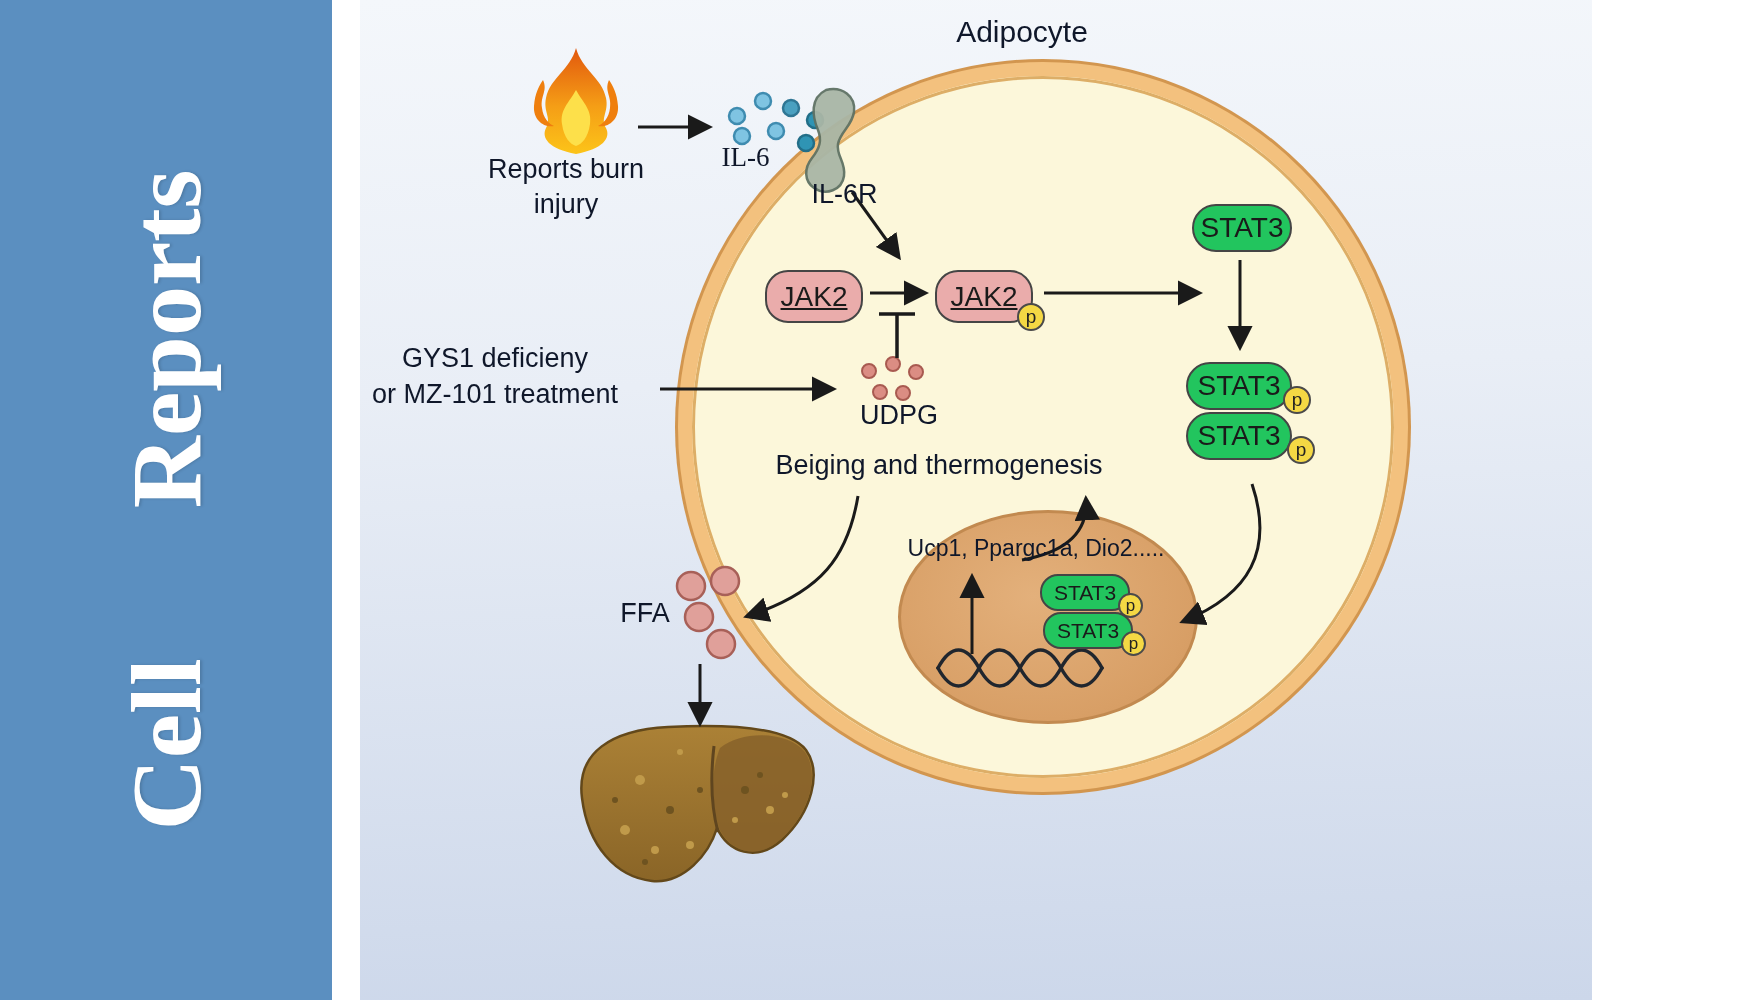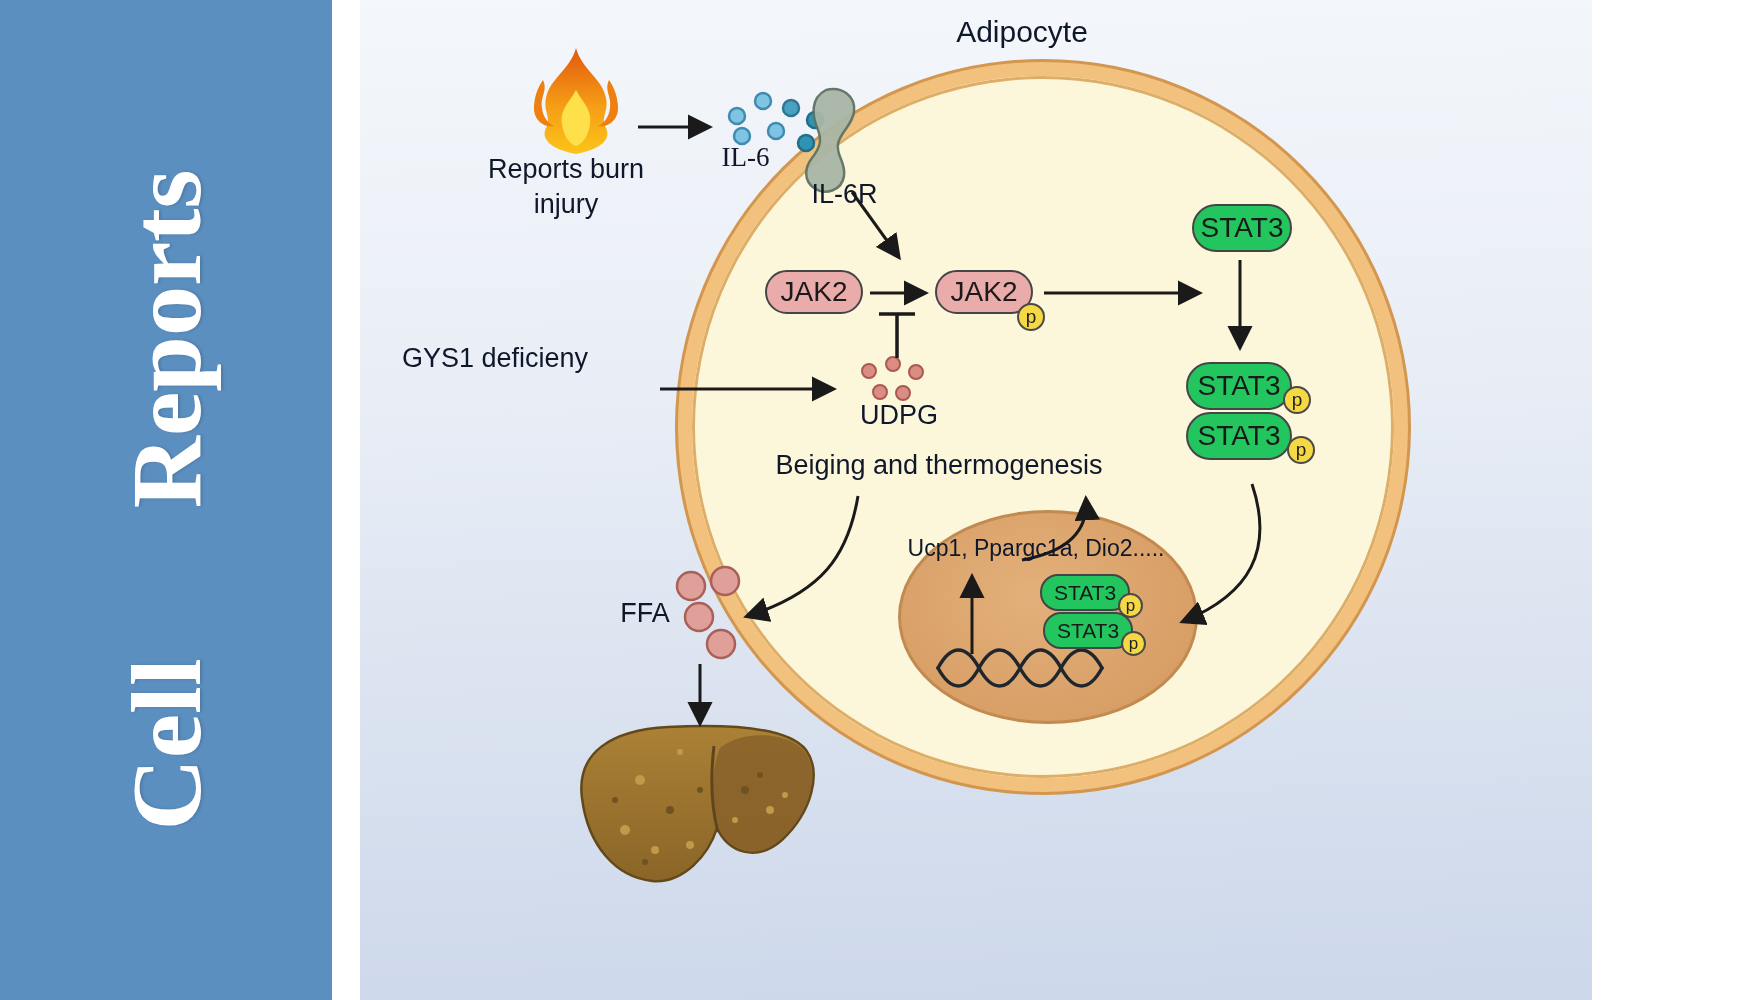--- a/index.html
+++ b/index.html
@@ -28,21 +28,21 @@
   .nucleus {
     position:absolute; left:898px; top:510px; width:300px; height:214px; border-radius:50%;
     background:radial-gradient(ellipse at 45% 40%, #e3b07b 0%, #d89f66 70%, #d0955c 100%);
     border:3px solid #c28a50;
   }
 
   svg.overlay { position:absolute; left:0; top:0; width:1760px; height:1000px; pointer-events:none; }
 
   .box { position:absolute; display:flex; align-items:center; justify-content:center;
          border:2.5px solid #454545; color:#1a1a1a; }
-  .jak2 { background:#eaacab; width:98px; height:44px; border-radius:23px; font-size:28px; }
+  .jak2 { background:#eaacab; width:98px; height:53px; border-radius:23px; font-size:28px;text-decoration:underline; }
   .stat3 { background:#22c55e; border-radius:24px; font-size:28px; }
   .stat3.small { font-size:21px; border-radius:18px; border-width:2px; }
 
   .pcircle { position:absolute; border-radius:50%; background:#f4d844; border:2px solid #4a4a4a;
              display:flex; align-items:center; justify-content:center; color:#222; }
   .p-big { width:28px; height:28px; font-size:19px; }
   .p-small { width:25px; height:25px; font-size:17px; }
 
   .lbl { position:absolute; color:#0f172a; text-align:center; font-size:27px; }
 </style>
@@ -167,20 +167,21 @@
     <span>Reports burn</span><br>
     <span>injury</span>
   </div>
 
   <div class="lbl" style="left:703px; top:142px; width:85px;font-family:Liberation Serif, serif;">IL-6</div>
 
   <div class="lbl" style="left:797px; top:141px; width:95px;margin-top:38px;">IL-6R</div>
 
   <div class="lbl" style="left:340px; top:340px; width:310px; line-height:36px;">
     <span>GYS1 deficieny</span><br>
+    <span>or MZ-101 treatment</span>
   </div>
 
   <div class="lbl" style="left:839px; top:400px; width:120px;">UDPG</div>
 
   <div class="lbl" style="left:763px; top:450px; width:352px;">Beiging and thermogenesis</div>
 
   <div class="lbl" style="left:886px; top:535px; width:300px; font-size:23px;">Ucp1, Ppargc1a, Dio2.....</div>
 
   <div class="lbl" style="left:600px; top:598px; width:90px;text-align:center;">FFA</div>
 

